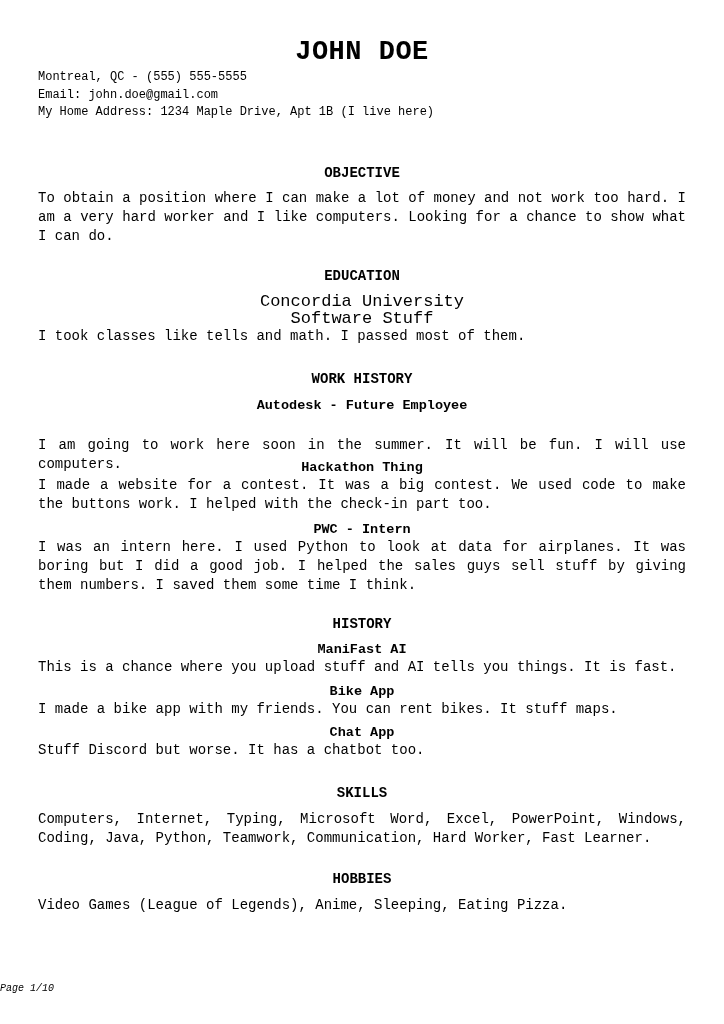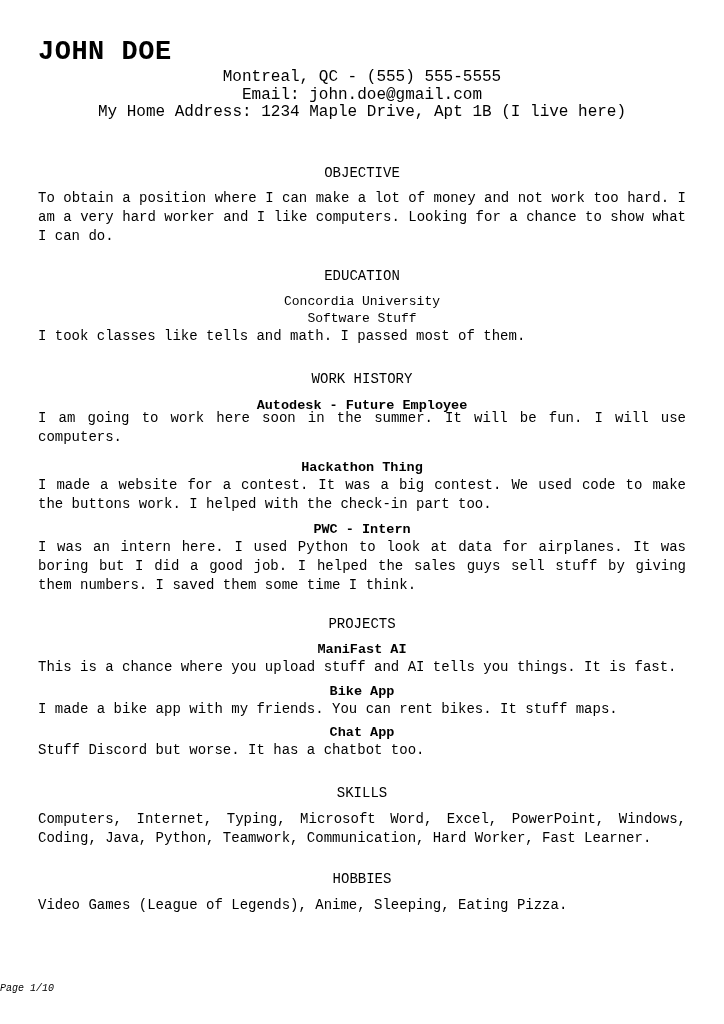--- a/index.html
+++ b/index.html
@@ -2,30 +2,30 @@
 <html><head>
   <meta charset="utf-8">
   <style>
     html, body { margin: 0; padding: 0; background: #ffffff; }
     body {
       width: 724px; height: 1024px; position: relative; overflow: hidden;
       font-family: "Liberation Mono", "DejaVu Sans Mono", monospace;
       color: #000000;
     }
     .page { position: absolute; left: 38px; top: 0; width: 648px; }
-    .name { position: absolute; left: 0; top: 36px; width: 648px; 
+    .name { position: absolute; left: 0; top: 36px; width: 648px; text-align: center;
       font-size: 27px; font-weight: bold; line-height: 32px; letter-spacing: 0.5px; }
-    .contact { position: absolute; left: 0; width: 648px; text-align: center;
-      font-size: 16px; line-height: 16px; }
+    .contact { position: absolute; left: 0; width: 648px; text-align: left;
+      font-size: 12px; line-height: 16px; }
     .heading { position: absolute; left: 0; width: 648px; text-align: center;
-      font-size: 14px; font-weight: normal; line-height: 18px; }
+      font-size: 14px; font-weight: bold; line-height: 18px; }
     .subheading { position: absolute; left: 0; width: 648px; text-align: center;
       font-size: 13.5px; font-weight: bold; line-height: 17px; }
     .center-line { position: absolute; left: 0; width: 648px; text-align: center;
-      font-size: 13px; line-height: 17px; }
+      font-size: 17px; line-height: 17px; }
     .para { position: absolute; left: 0; width: 648px; text-align: justify;
       font-size: 14px; line-height: 19px; margin: 0; }
     .footer { position: absolute; left: 0; top: 983px; width: 724px; text-align: left;
       font-size: 10px; font-style: italic; line-height: 12px; }
   </style>
 </head>
 <body>
 
 <div class="page">
   <div class="name">JOHN DOE</div>
@@ -36,27 +36,27 @@
   <div class="heading" style="top:164px">OBJECTIVE</div>
   <p class="para" style="top:189px">To obtain a position where I can make a lot of money and not work too hard. I am a very hard worker and I like computers. Looking for a chance to show what I can do.</p>
 
   <div class="heading" style="top:267px">EDUCATION</div>
   <div class="center-line" style="top:293px">Concordia University</div>
   <div class="center-line" style="top:310px">Software Stuff</div>
   <p class="para" style="top:327px">I took classes like tells and math. I passed most of them.</p>
 
   <div class="heading" style="top:370px">WORK HISTORY</div>
   <div class="subheading" style="top:397px">Autodesk - Future Employee</div>
-  <p class="para" style="top:409px">I am going to work here soon in the summer. It will be fun. I will use computers.</p>
+  <p class="para" style="top:436px">I am going to work here soon in the summer. It will be fun. I will use computers.</p>
   <div class="subheading" style="top:459px">Hackathon Thing</div>
   <p class="para" style="top:476px">I made a website for a contest. It was a big contest. We used code to make the buttons work. I helped with the check-in part too.</p>
   <div class="subheading" style="top:521px">PWC - Intern</div>
   <p class="para" style="top:538px">I was an intern here. I used Python to look at data for airplanes. It was boring but I did a good job. I helped the sales guys sell stuff by giving them numbers. I saved them some time I think.</p>
 
-  <div class="heading" style="top:615px">PROJECTS</div>
+  <div class="heading" style="top:615px">HISTORY</div>
   <div class="subheading" style="top:641px">ManiFast AI</div>
   <p class="para" style="top:658px">This is a chance where you upload stuff and AI tells you things. It is fast.</p>
   <div class="subheading" style="top:683px">Bike App</div>
   <p class="para" style="top:700px">I made a bike app with my friends. You can rent bikes. It stuff maps.</p>
   <div class="subheading" style="top:724px">Chat App</div>
   <p class="para" style="top:741px">Stuff Discord but worse. It has a chatbot too.</p>
 
   <div class="heading" style="top:784px">SKILLS</div>
   <p class="para" style="top:810px">Computers, Internet, Typing, Microsoft Word, Excel, PowerPoint, Windows, Coding, Java, Python, Teamwork, Communication, Hard Worker, Fast Learner.</p>
 

